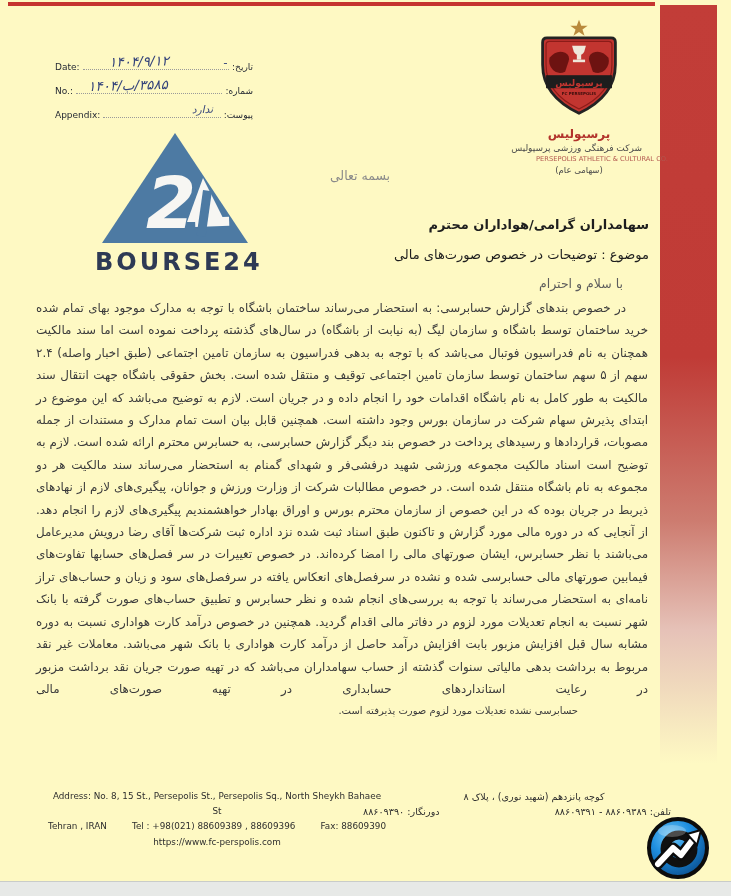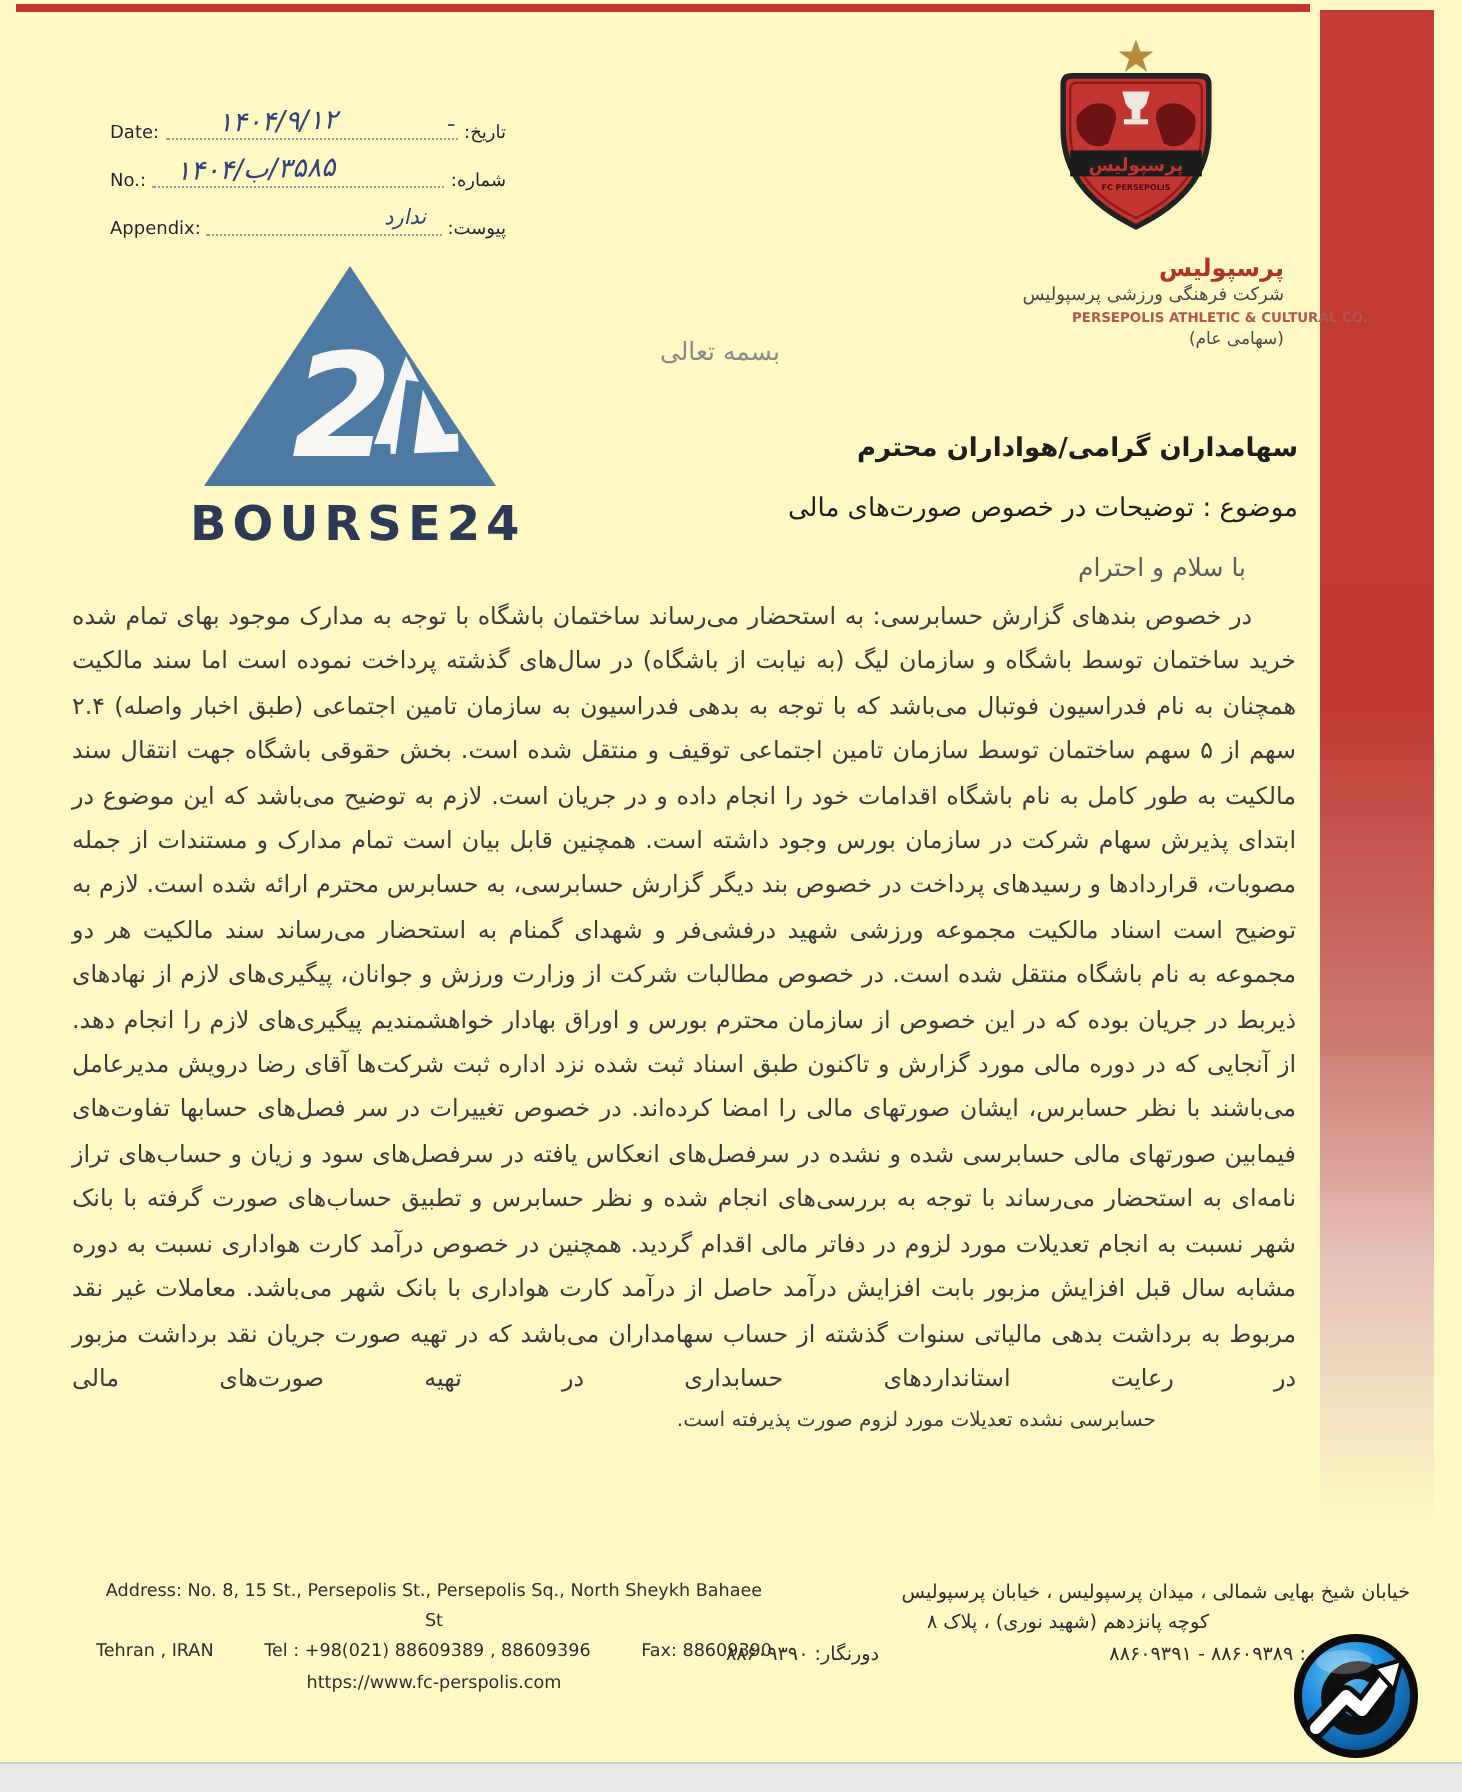--- a/index.html
+++ b/index.html
@@ -31,24 +31,24 @@
   .watermark{position:absolute;left:95px;top:130px;width:160px;text-align:center;}
   .wm-triangle{display:block;margin:0 auto;}
   .wm-word{
     font-size:24px;font-weight:bold;color:#2e3a55;letter-spacing:3px;
     margin-top:2px;font-family:"DejaVu Sans","Liberation Sans",sans-serif;
   }
   
   .besmele{position:absolute;left:300px;top:168px;width:120px;text-align:center;
     font-size:12.5px;color:#8a8a8a;direction:rtl;}
   
-  .crest-wrap{position:absolute;left:516px;top:18px;width:126px;}
+  .crest-wrap{position:absolute;left:516px;top:18px;width:126px;text-align:center;}
   .crest-club-fa{font-size:12px;font-weight:bold;color:#b2332c;direction:rtl;margin-top:1px;}
   .crest-co-fa{font-size:9px;color:#4a4a4a;direction:rtl;margin-top:2px;white-space:nowrap;}
-  .crest-co-en{font-size:6.7px;font-weight:bold;color:#b2564e;margin-top:2px;white-space:nowrap;padding-left:20px;}
+  .crest-co-en{font-size:6.7px;font-weight:normal;color:#b2564e;margin-top:2px;white-space:nowrap;padding-left:20px;}
   .crest-type{font-size:8.5px;color:#4a4a4a;direction:rtl;margin-top:2px;}
   
   .salutation{position:absolute;right:82px;top:217px;font-size:13px;font-weight:bold;color:#1e1e1e;direction:rtl;}
   .subject{position:absolute;right:82px;top:247px;font-size:13px;font-weight:normal;color:#1e1e1e;direction:rtl;}
   .greeting{position:absolute;right:108px;top:276px;font-size:12.5px;color:#5d5d5d;direction:rtl;}
   
   .body-block{position:absolute;left:36px;right:83px;top:297px;direction:rtl;color:#3c3c3c;}
   .body-text{font-size:11.9px;line-height:22.4px;text-align:justify;text-align-last:justify;margin:0;text-indent:22px;}
   .body-last{font-size:10px;line-height:22.4px;text-align:right;margin:0 70px 0 0;}
   
@@ -144,21 +144,20 @@
     <div>Address: No. 8, 15 St., Persepolis St., Persepolis Sq., North Sheykh Bahaee St</div>
     <div class="row2">
       <span>Tehran , IRAN</span>
       <span>Tel : +98(021) 88609389 , 88609396</span>
       <span>Fax: 88609390</span>
     </div>
     <div>https://www.fc-perspolis.com</div>
   </div>
 
   <div class="footer-fa">
-    <div>خیابان شیخ بهایی شمالی ، میدان پرسپولیس ، خیابان پرسپولیس</div>
     <div class="fa2">کوچه پانزدهم (شهید نوری) ، پلاک ۸</div>
     <div class="fa3">
       <span>تلفن: ۸۸۶۰۹۳۸۹ - ۸۸۶۰۹۳۹۱</span>
       <span>دورنگار: ۸۸۶۰۹۳۹۰</span>
     </div>
   </div>
 
   <div class="news-icon">
     <svg width="64" height="64" viewBox="0 0 64 64">
       <defs>

